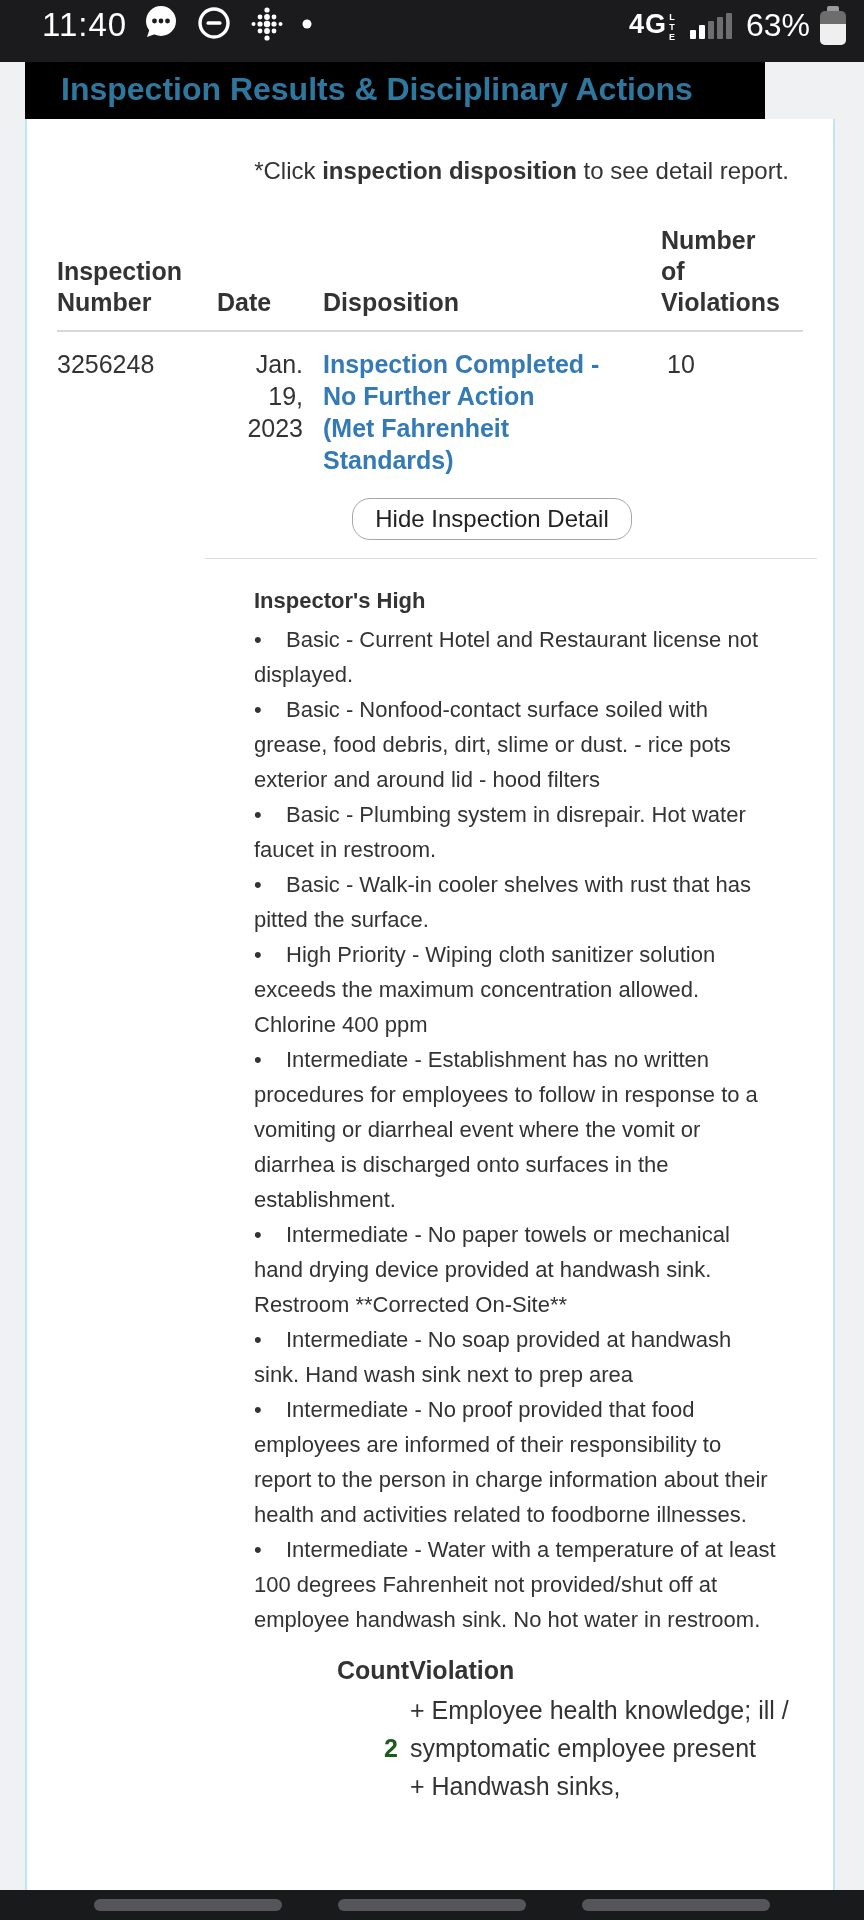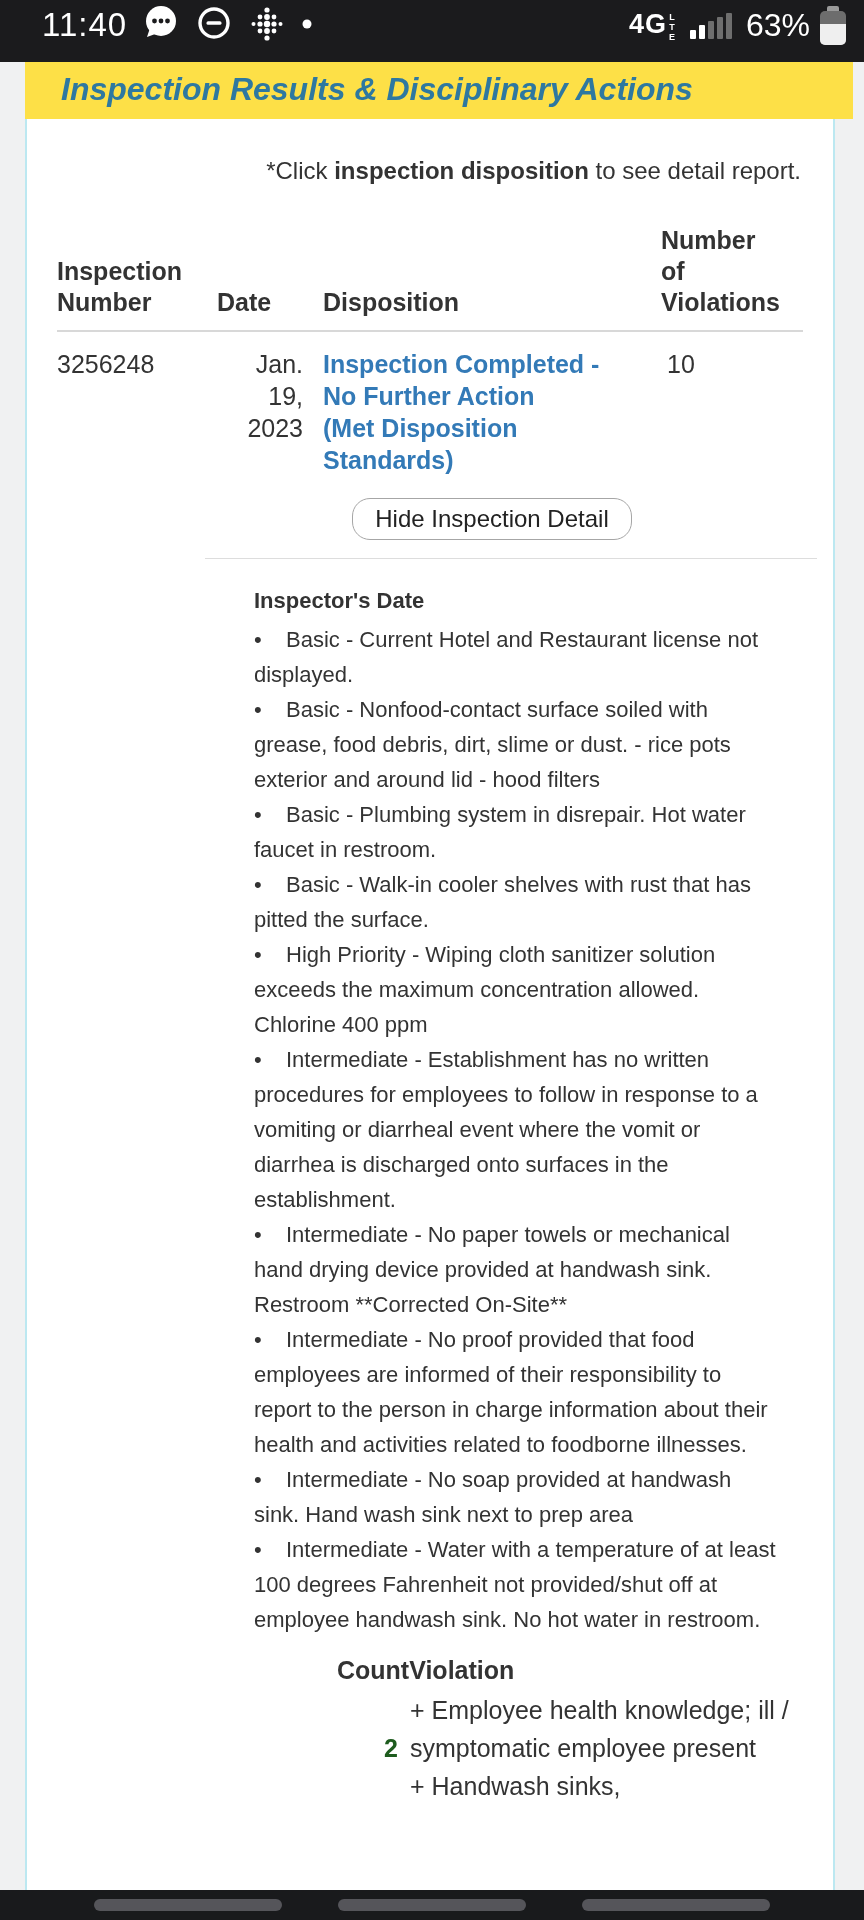--- a/index.html
+++ b/index.html
@@ -24,30 +24,30 @@
   .sig span{ width:6px; border-radius:1px; display:block; }
   .s1{height:9px;background:#fff;} .s2{height:14px;background:#fff;}
   .s3{height:18px;background:#6e6e6e;} .s4{height:22px;background:#6e6e6e;} .s5{height:26px;background:#6e6e6e;}
   .sb-batt-pct{ font-size:32px; }
   .battery{ width:26px; display:flex; flex-direction:column; align-items:center; }
   .batt-nub{ width:12px; height:5px; background:#9a9a9a; border-radius:2px 2px 0 0; }
   .batt-body{ width:26px; height:34px; background:#6d6d6d; border-radius:5px; position:relative; overflow:hidden; }
   .batt-fill{ position:absolute; left:0; bottom:0; width:100%; height:60%; background:#efefef; }
 
   
-  .band{ margin-left:25px; width:828px; background:#fde047; padding:10px 10px 13px 36px;font-style:italic; }
+  .band{ margin-left:25px; width:740px; background:#000000; padding:10px 10px 13px 36px; }
   .band h1{ font-size:32px; font-weight:bold; color:#2e78a0; line-height:34px; }
 
   
   .card{
     margin-left:25px; width:810px; height:1773px; background:#fff;
     border-left:2px solid #bce8f1; border-right:2px solid #bce8f1;
     padding-top:22px; overflow:hidden;
   }
-  .click-note{ text-align:right; padding-right:32px; font-size:24px; margin-top:16px; margin-bottom:26px; }
+  .click-note{ text-align:right; padding-right:44px; font-size:24px; margin-top:16px; margin-bottom:26px; }
   .click-note .b{ font-weight:bold; }
 
   
   .tbl{ margin-left:30px; width:746px; }
   .thead{ display:flex; align-items:flex-end; border-bottom:2px solid #d8d8d8;
           padding-top:14px; padding-bottom:12px; font-weight:bold; font-size:25px; line-height:31px; }
   .c1{ width:160px; } .c2{ width:106px; } .c3{ width:338px; } .c4{ width:100px; }
   .thead .c4{ overflow:visible; white-space:normal; }
   .trow{ display:flex; font-size:25px; line-height:32px; padding-top:16px; }
   .v-num{ padding-right:28px; }
@@ -166,44 +166,44 @@
     </div>
 
     <div class="trow">
       <div class="c1 v-num">3256248</div>
       <div class="c2 v-date">Jan. 19, 2023</div>
       <div class="c3">
         <div class="disp-link">
 
         <div>Inspection Completed -</div>
             <div>No Further Action</div>
-            <div>(Met Disposition</div>
+            <div>(Met Fahrenheit</div>
             <div>Standards)</div>
           </div>
         <button class="hide-btn">Hide Inspection Detail</button>
       </div>
       <div class="c4 v-cnt">10</div>
     </div>
   </div>
 
   <div class="detail-divider"></div>
 
   <div class="notes">
-    <h3>Inspector's Date</h3>
+    <h3>Inspector's High</h3>
     <ul class="bullets">
 
     <li>Basic - Current Hotel and Restaurant license not displayed.</li>
         <li>Basic - Nonfood-contact surface soiled with grease, food debris, dirt, slime or dust. - rice pots exterior and around lid - hood filters</li>
         <li>Basic - Plumbing system in disrepair. Hot water faucet in restroom.</li>
         <li>Basic - Walk-in cooler shelves with rust that has pitted the surface.</li>
         <li>High Priority - Wiping cloth sanitizer solution exceeds the maximum concentration allowed. Chlorine 400 ppm</li>
         <li>Intermediate - Establishment has no written procedures for employees to follow in response to a vomiting or diarrheal event where the vomit or diarrhea is discharged onto surfaces in the establishment.</li>
         <li>Intermediate - No paper towels or mechanical hand drying device provided at handwash sink. Restroom **Corrected On-Site**</li>
+        <li>Intermediate - No soap provided at handwash sink. Hand wash sink next to prep area</li>
         <li>Intermediate - No proof provided that food employees are informed of their responsibility to report to the person in charge information about their health and activities related to foodborne illnesses.</li>
-        <li>Intermediate - No soap provided at handwash sink. Hand wash sink next to prep area</li>
         <li>Intermediate - Water with a temperature of at least 100 degrees Fahrenheit not provided/shut off at employee handwash sink. No hot water in restroom.</li>
       </ul>
   </div>
 
   <div class="count-sec">
     <div class="count-head"><span>Count</span><span>Violation</span></div>
     <div>
 
         <div class="count-row">
           <div class="count-num">2</div>

